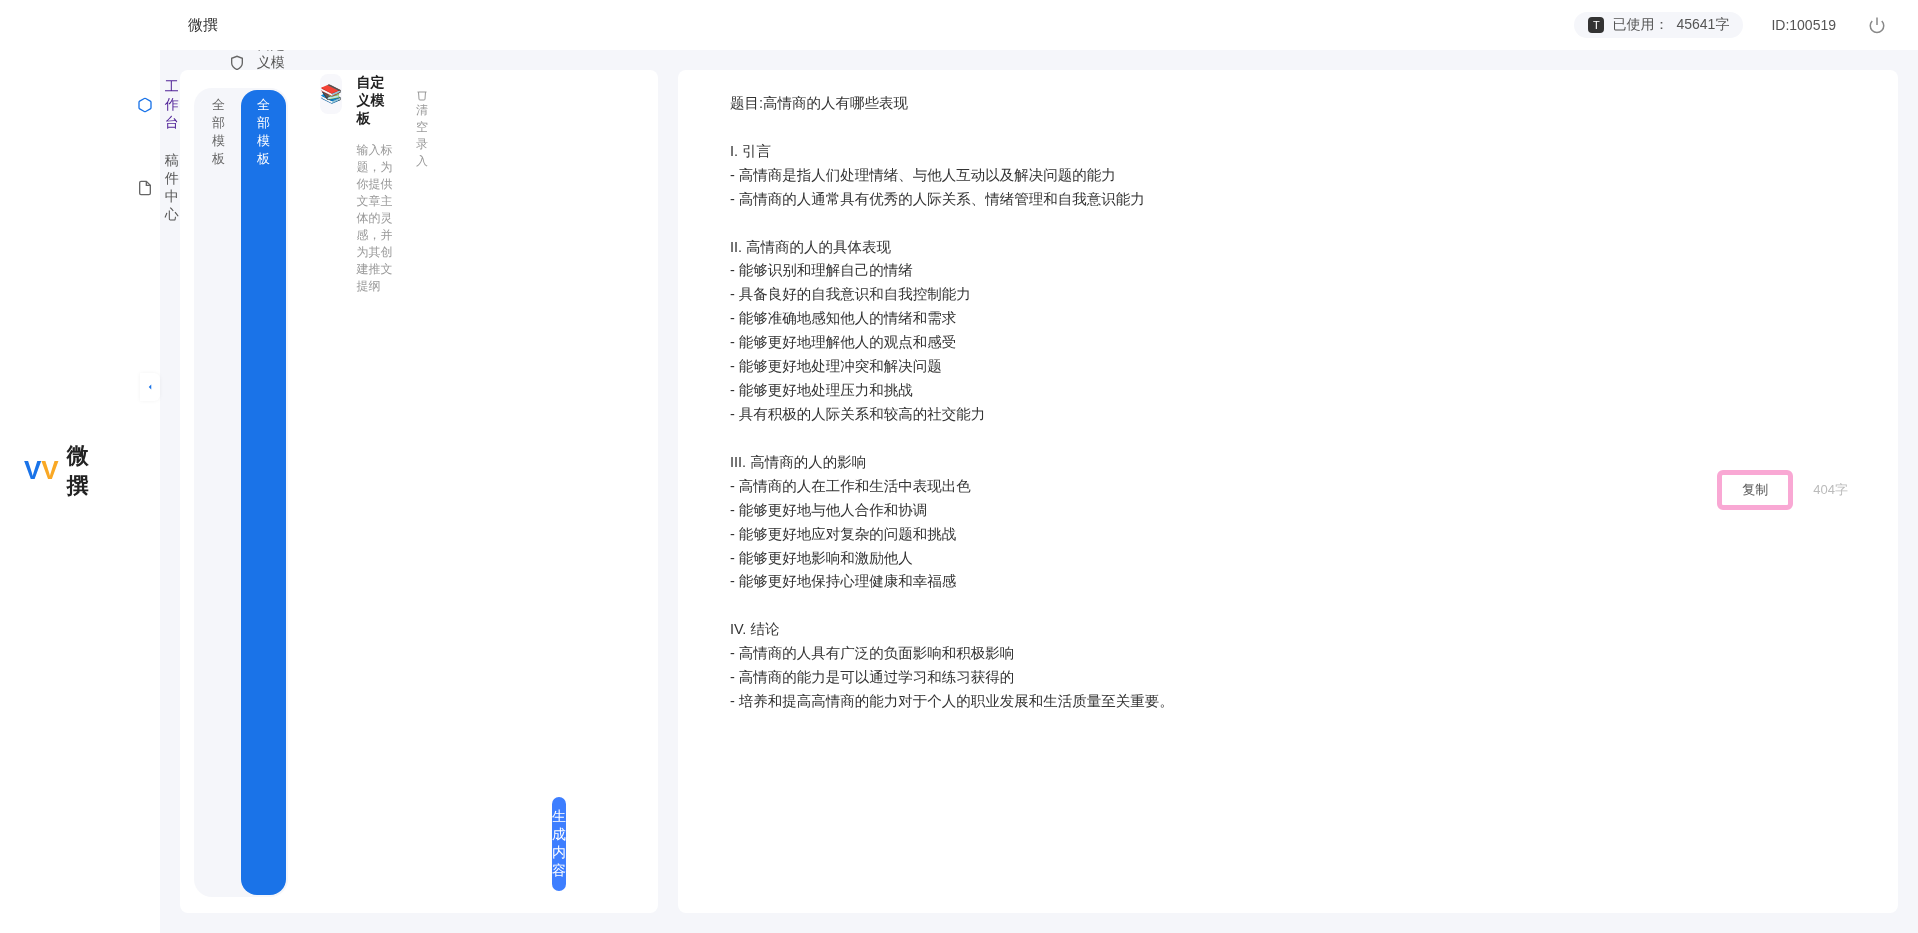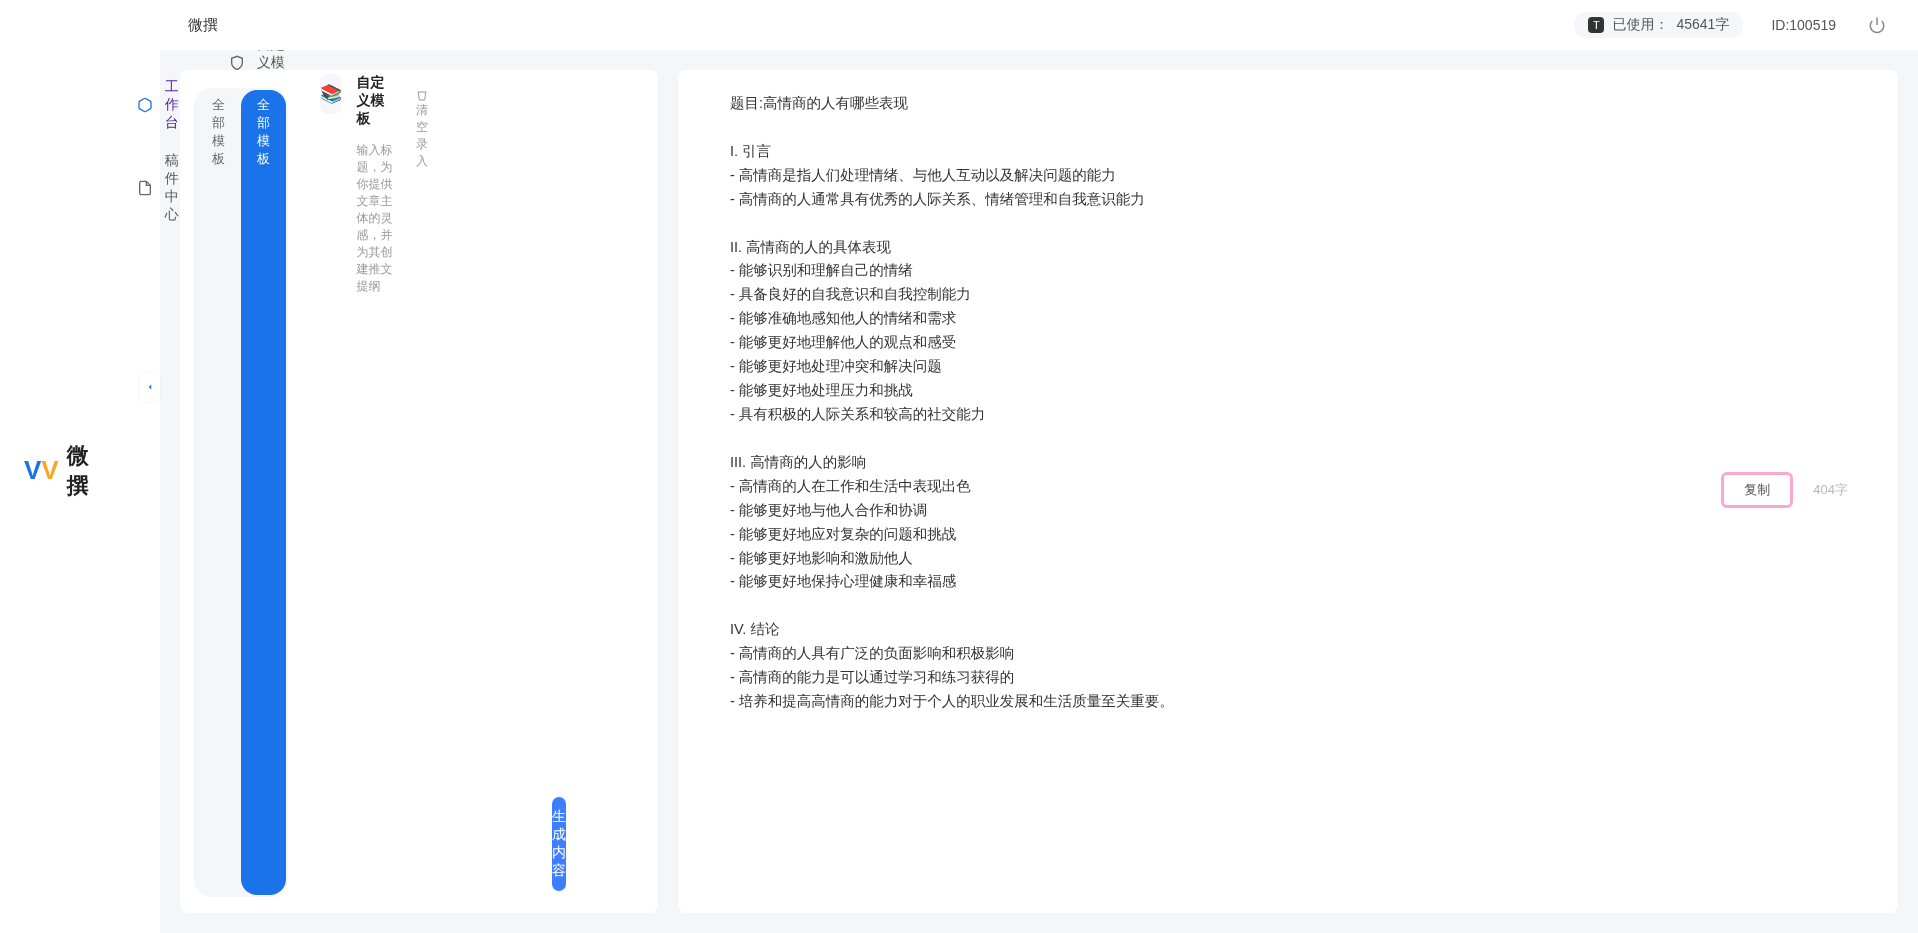--- a/index.html
+++ b/index.html
@@ -219,21 +219,21 @@
     }
 
     .result-footer {
       display: flex;
       align-items: center;
       justify-content: flex-end;
       gap: 20px;
       padding: 14px 50px 18px;
     }
     .copy-btn {
-      border: 3px solid #f9a8d4;
+      border: 5px solid #f9a8d4;
       background: #fff;
       padding: 6px 20px;
       border-radius: 6px;
       font-size: 13px;
       color: #555;
       cursor: pointer;
     }
     .word-count { font-size: 13px; color: #bbb; }
   </style>
 </head>

